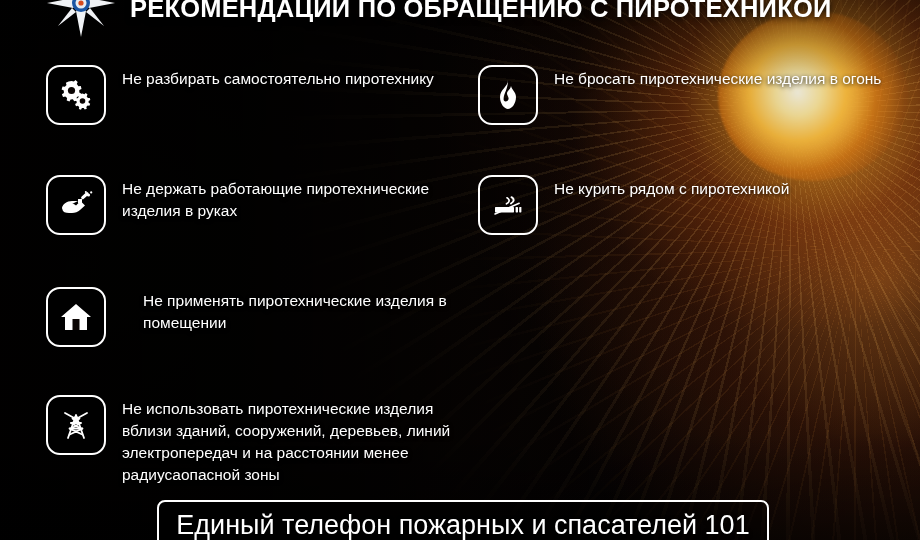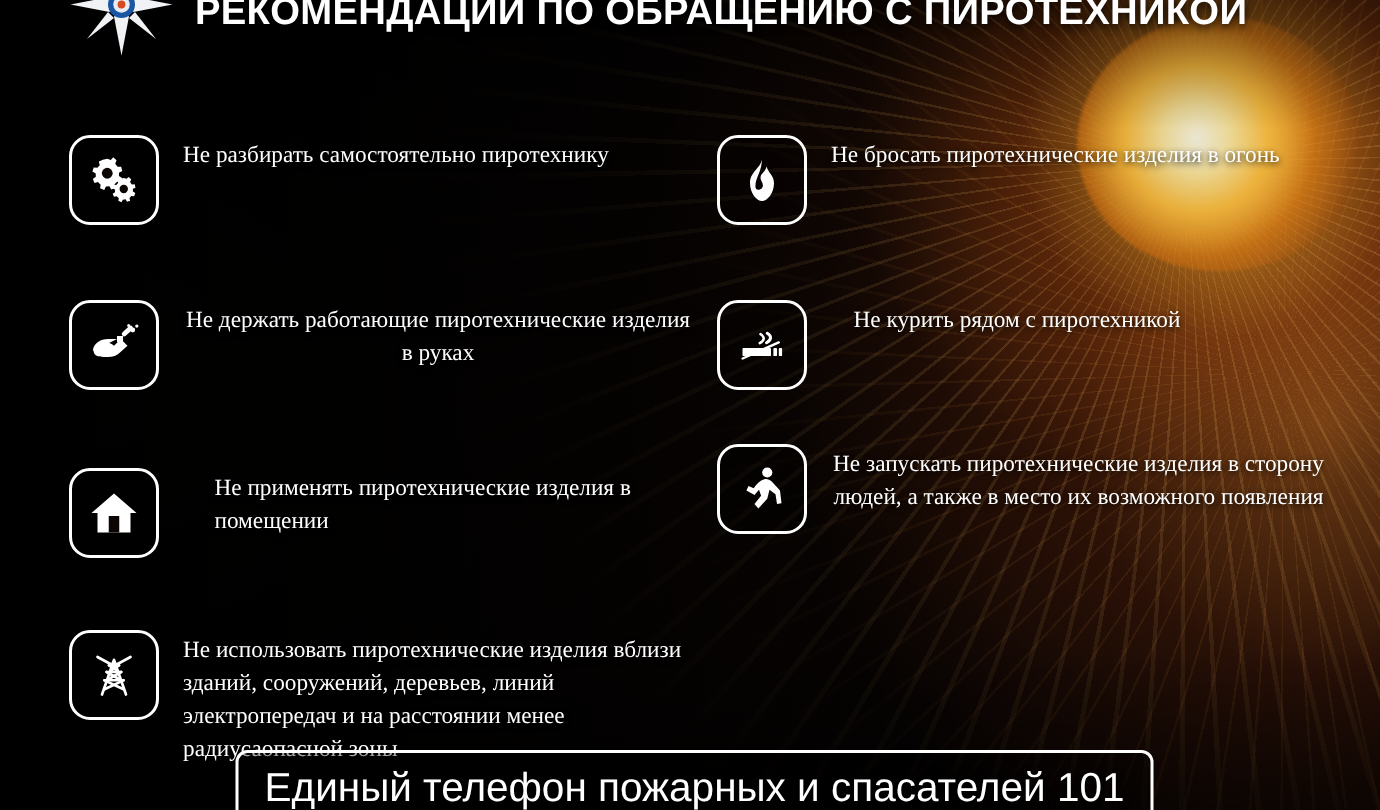--- a/index.html
+++ b/index.html
@@ -94,22 +94,21 @@
     font-size: 25.5px;
     font-weight: bold;
     letter-spacing: 0.2px;
     white-space: nowrap;
     text-shadow: 0 2px 6px rgba(0,0,0,0.85);
   }
 
   
   .col {
     position: absolute;
-    top: 90px;
-    font-family: Liberation Serif, serif;
+    top: 65px;
   }
   .col-left { left: 46px; width: 420px; }
   .col-right { left: 478px; width: 420px; }
 
   .item {
     position: relative;
     display: flex;
     align-items: flex-start;
     margin-bottom: 28px;
   }
@@ -131,25 +130,25 @@
     font-size: 15.5px;
     line-height: 1.42;
     padding-top: 3px;
     text-shadow: 0 1px 4px rgba(0,0,0,0.9);
     max-width: 340px;
   }
   .col-right .item-text { max-width: 330px; text-align: center; }
 
   
   .col-left .item:nth-child(1) { margin-bottom: 50px; }
-  .col-left .item:nth-child(2) { margin-bottom: 52px; text-align: center; }
+  .col-left .item:nth-child(2) { margin-bottom: 52px; }
   .col-left .item:nth-child(3) { margin-bottom: 48px; gap: 21px; }
 
   .col-right .item:nth-child(1) { margin-bottom: 50px; }
-  .col-right .item:nth-child(2) { margin-bottom: 36px; gap: 15px; }
+  .col-right .item:nth-child(2) { margin-bottom: 36px; }
   .col-right .item:nth-child(3) { margin-bottom: 30px; }
 
   
   .footer-banner {
     position: absolute;
     left: 157px;
     bottom: -10px;
     width: 608px;
     height: 46px;
     border: 2px solid #ffffff;
@@ -278,29 +277,20 @@
           <rect x="24.6" y="16" width="2.4" height="5.4" rx="0.6"></rect>
           <rect x="28.2" y="16" width="2.2" height="5.4" rx="0.6"></rect>
           <path d="M20 12.5 C23.5 10.5 23.5 8 20.5 6.2" stroke="#ffffff" stroke-width="2" fill="none" stroke-linecap="round"></path>
           <path d="M15.5 12.8 C19 11 19 8.6 16 6.8" stroke="#ffffff" stroke-width="1.7" fill="none" stroke-linecap="round"></path>
           <rect x="3" y="22.6" width="28" height="1.6" rx="0.8" transform="rotate(-24 3 22.6)"></rect>
         </svg>
       </div>
       <div class="item-text">Не курить рядом с пиротехникой</div>
     </div>
 
-    <div class="item">
-      <div class="icon-box">
-        <svg width="30" height="32" viewBox="0 0 30 32" fill="#ffffff">
-          <circle cx="18.5" cy="5" r="3.4"></circle>
-          <path d="M16.5 9.5 C13.5 10.5 11 13 9.5 15.5 L6 14 L4.6 17 L10 20 L13 16.5 L14.4 20.5 L10 26 L12.6 29 L18.5 22.5 L20 16.5 L24 19.5 L25 26 L28 25.5 L27 17 L21.5 11 C20 9.6 18.2 9 16.5 9.5 Z"></path>
-        </svg>
-      </div>
-      <div class="item-text">Не запускать пиротехнические изделия в сторону людей, а также в место их возможного появления</div>
-    </div>
 
 
   </div>
 
   <div class="footer-banner">
     <div class="footer-text">Единый телефон пожарных и спасателей 101</div>
   </div>
 
 </div>
 

